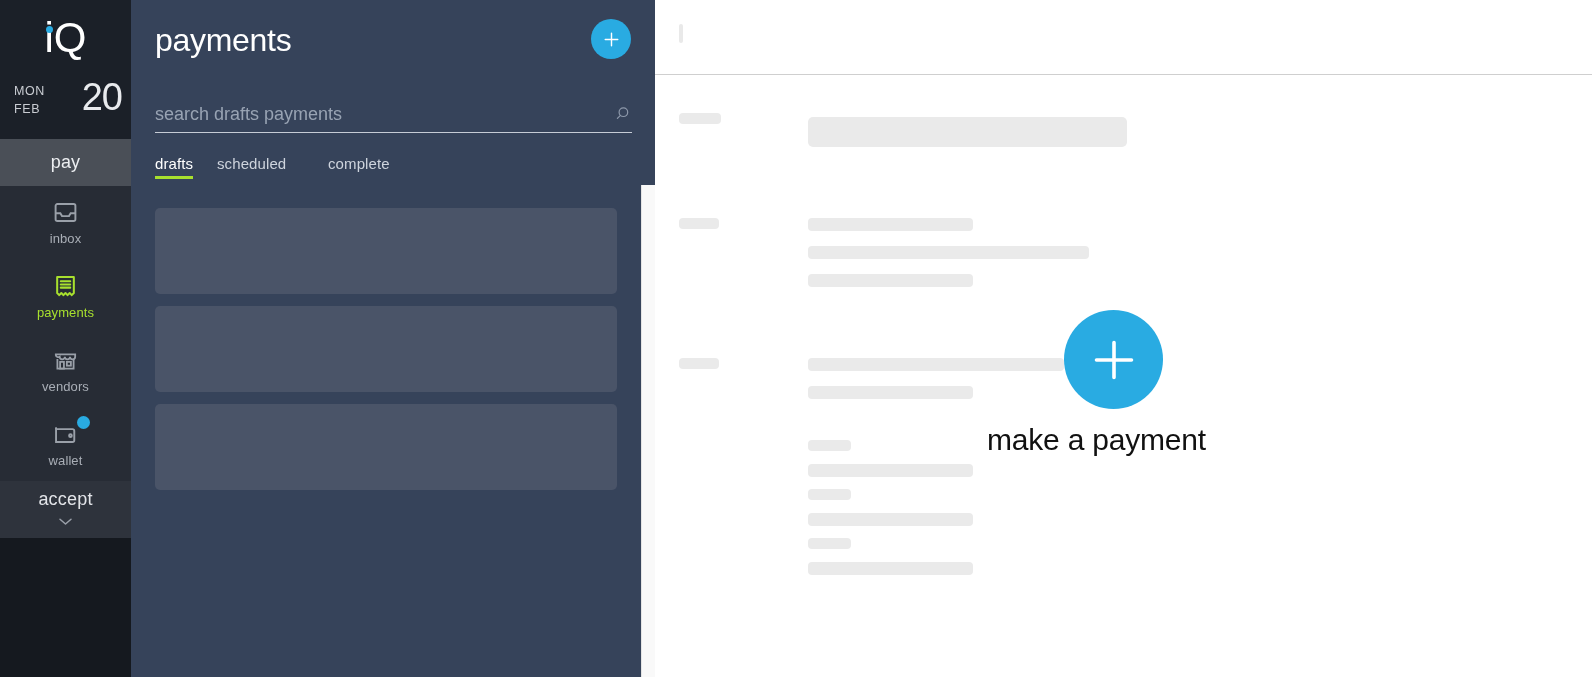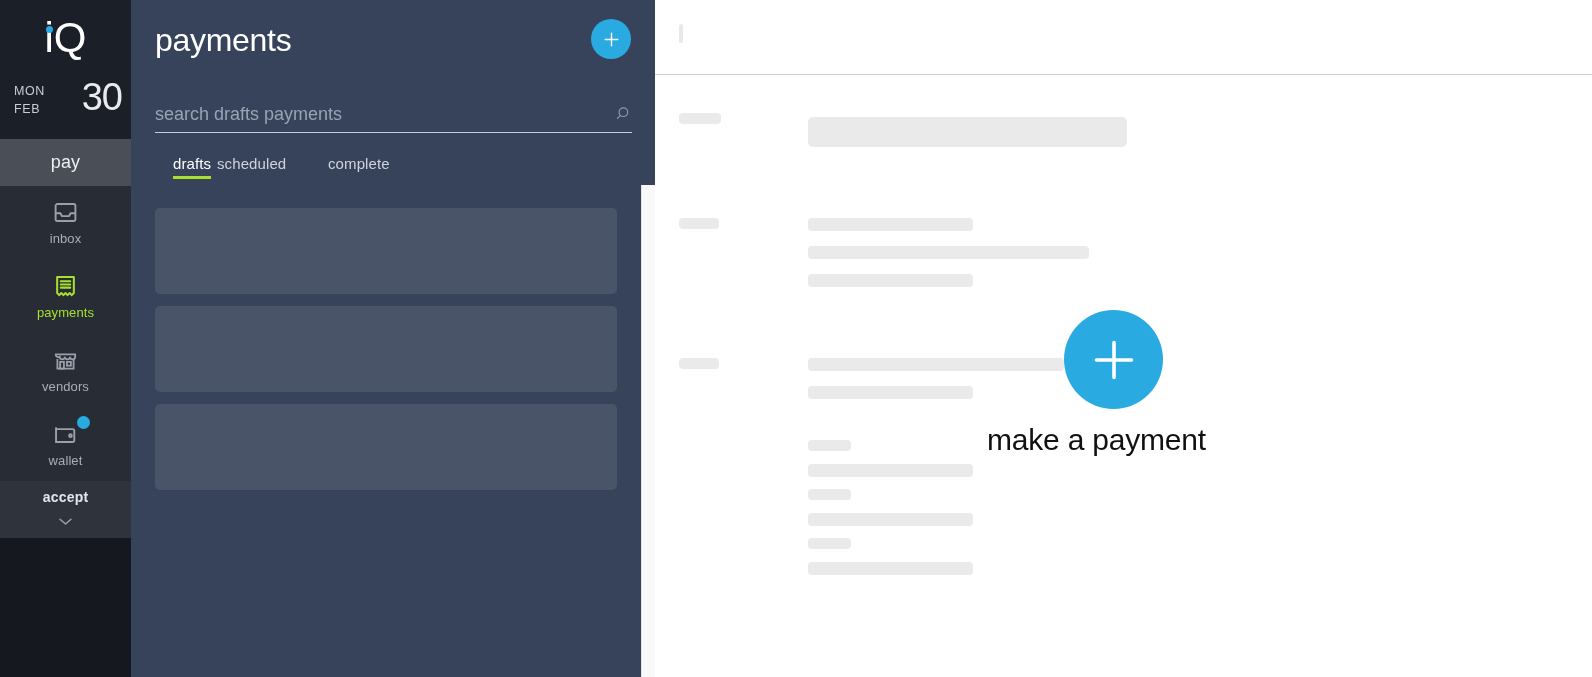--- a/index.html
+++ b/index.html
@@ -157,22 +157,22 @@
     width: 131px;
     height: 57px;
     background: #2e333c;
     cursor: pointer;
   }
   .accept-label {
     position: absolute;
     left: 0; top: 8px;
     width: 131px;
     text-align: center;
-    font-size: 14px;
-    font-weight: 700;
+    font-size: 18px;
+    font-weight: 400;
     color: #e3e5e9;
     letter-spacing: 0.2px;
   }
   .accept-chev {
     position: absolute;
     left: 0; top: 36px;
     width: 131px;
     display: flex;
     align-items: center;
     justify-content: center;
@@ -358,21 +358,21 @@
   <div class="rail">
 
     <div class="brand">
       <div class="logo">
         <span>iQ</span>
         <span class="logo-dot"></span>
       </div>
       <div class="datewrap">
         <span class="date-dow">MON</span>
         <span class="date-mon">FEB</span>
-        <span class="date-day">30</span>
+        <span class="date-day">20</span>
       </div>
     </div>
 
     <div class="pay-tab">
       <span>pay</span>
     </div>
 
     <div class="navlist">
 
       <div class="navitem" style="top:0px;">
@@ -446,21 +446,21 @@
       <input class="search-input" type="text" placeholder="search drafts payments" value="" style="">
       <span class="search-icon">
         <svg width="20" height="20" viewBox="0 0 20 20" fill="none" stroke="#8e99ab" stroke-width="1.2" stroke-linecap="round">
           <circle cx="11.4" cy="8.2" r="4.3"></circle>
           <path d="M8.2 11.6 L5.4 14.4"></path>
         </svg>
       </span>
     </div>
 
     <div class="tabs">
-      <div class="tab active" style="left:18px;">
+      <div class="tab active" style="left:0px;">
         <span>drafts</span>
       </div>
       <div class="tab" style="left:62px;">
         <span>scheduled</span>
       </div>
       <div class="tab" style="left:173px;">
         <span>complete</span>
       </div>
     </div>
 

